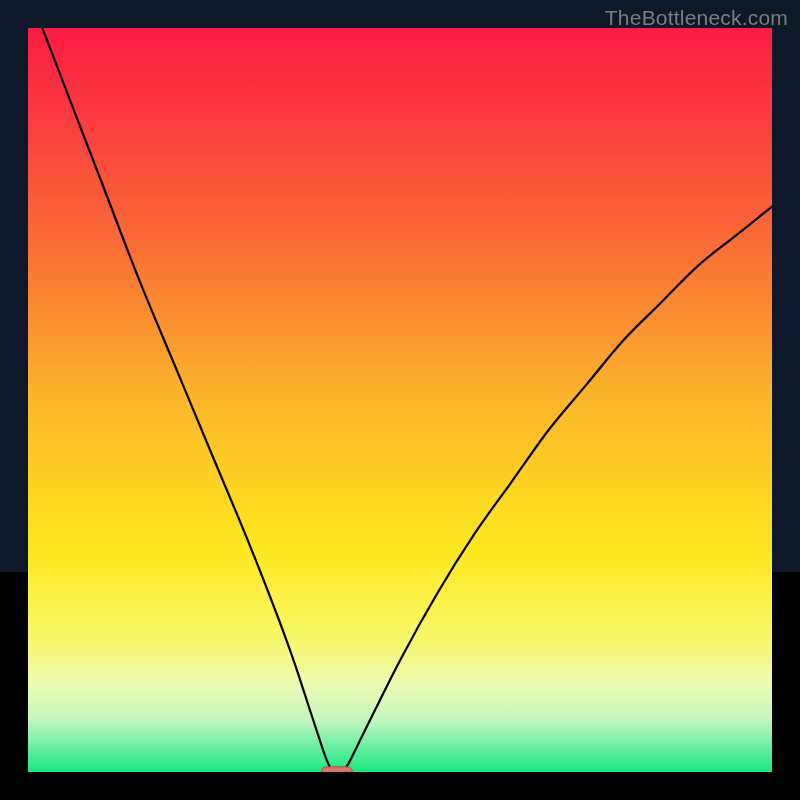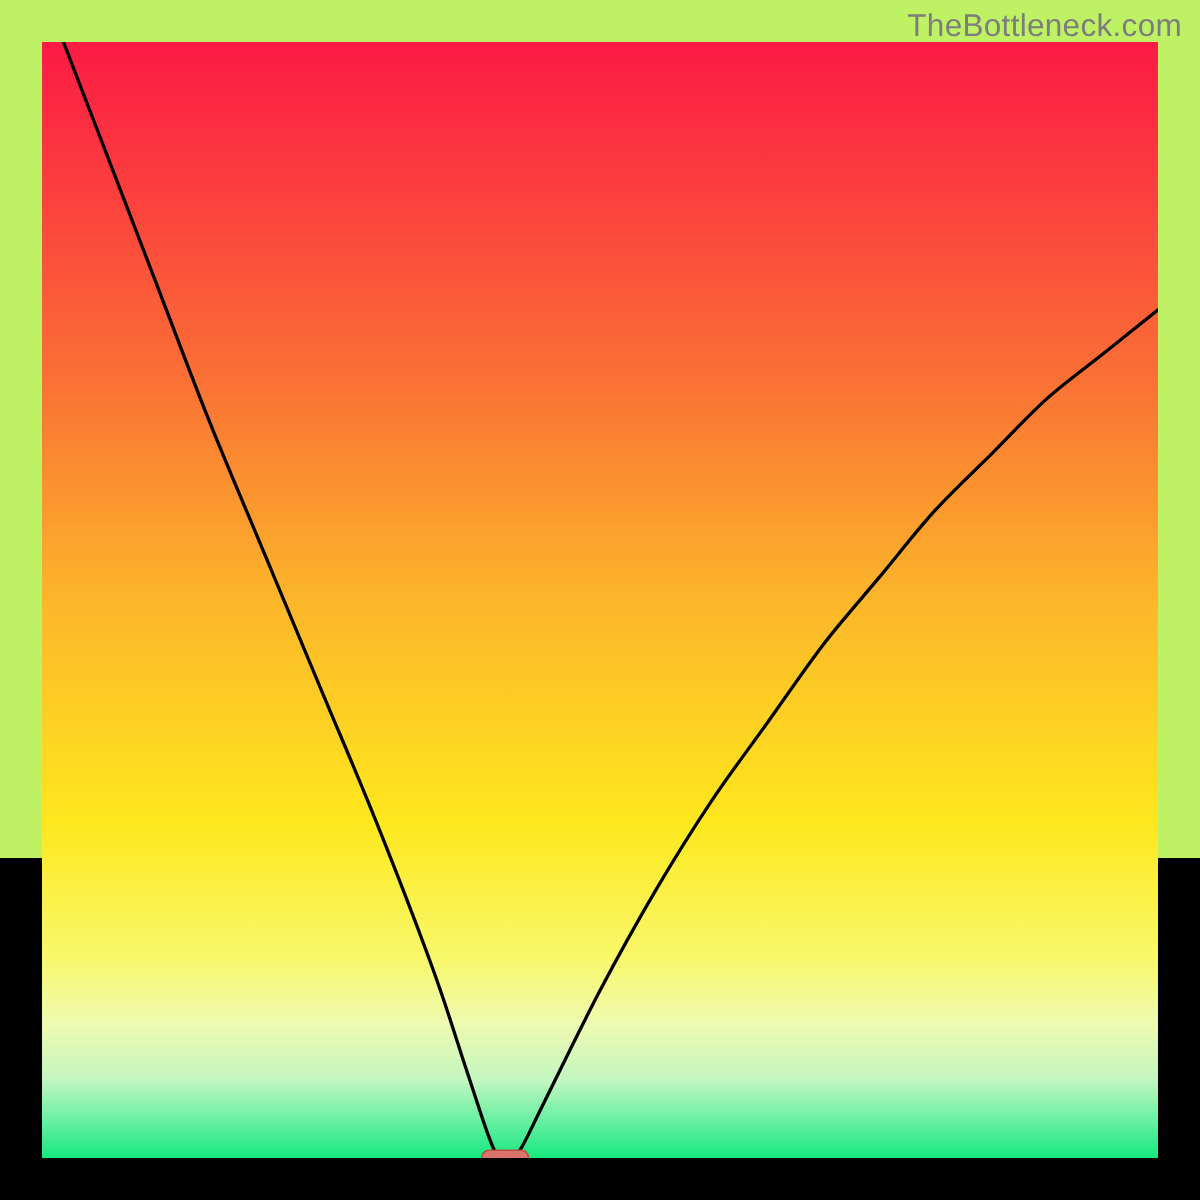--- a/index.html
+++ b/index.html
@@ -10,21 +10,21 @@
     overflow: hidden;
     background: #000;
     font-family: Arial, Helvetica, sans-serif;
   }
   .frame {
     position: absolute;
     left: 0;
     top: 0;
     width: 800px;
     height: 572px;
-    background: #bef264;
+    background: #0f172a;
     text-align: center;
   }
   .plot {
     position: absolute;
     left: 28px;
     top: 28px;
     width: 744px;
     height: 744px;
     overflow: hidden;
   }

